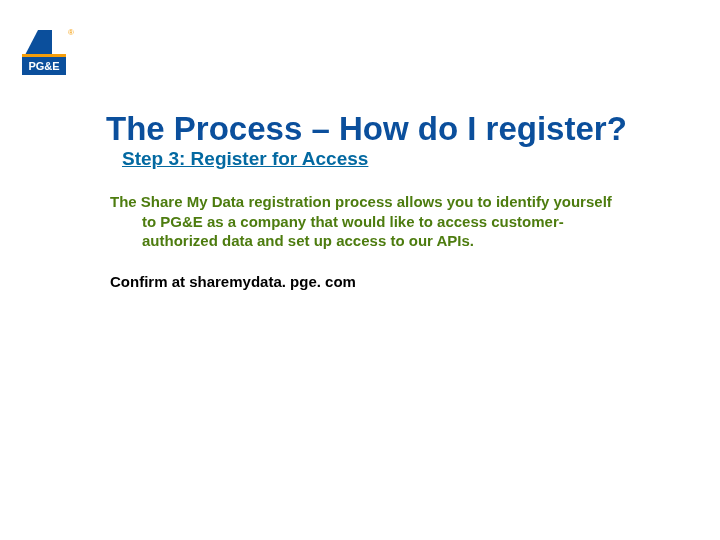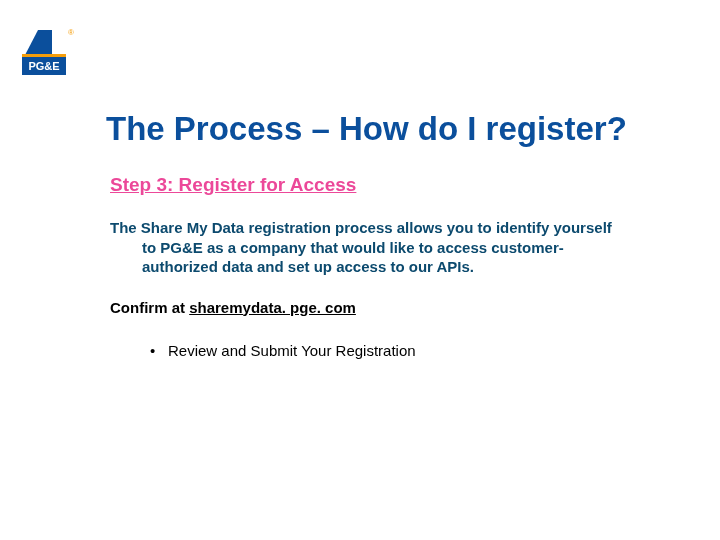--- a/index.html
+++ b/index.html
@@ -26,52 +26,50 @@
   .content {
     position: absolute;
     top: 110px;
     left: 106px;
     right: 40px;
   }
   .title {
     color: #0b4f9c;
     font-size: 33px;
     font-weight: bold;
-    margin-bottom: 26px;
   }
   .subtitle {
-    color: #ec4899;
+    color: #0369a1;
     font-size: 19px;
     font-weight: bold;
     text-decoration: underline;
     margin-bottom: 22px;
-    margin-left: 4px;
+    margin-left: 16px;
   }
   .para {
-    color: #0c4a6e;
+    color: #4d7c0f;
     font-size: 15px;
     font-weight: bold;
     line-height: 1.3;
     margin-left: 4px;
     margin-bottom: 22px;
     max-width: 520px;
   }
   .para-indent {
     padding-left: 32px;
     text-indent: -32px;
   }
   .register-line {
     color: #000000;
     font-size: 15px;
     font-weight: bold;
     margin-left: 4px;
     margin-bottom: 26px;
   }
   .register-line .url {
-    text-decoration: underline;
   }
   .bullets {
     list-style: none;
     margin-left: 44px;
   }
   .bullets li {
     color: #000000;
     font-size: 15px;
     margin-bottom: 26px;
     position: relative;
@@ -98,15 +96,14 @@
 </div>
 
 <div class="content">
   <h1 class="title">The Process – How do I register?</h1>
   <h2 class="subtitle">Step 3: Register for Access</h2>
   <p class="para para-indent">The Share My Data registration process allows you to identify yourself to PG&amp;E as a company that would like to access customer-authorized data and set up access to our APIs.</p>
   <p class="register-line">
     <span>Confirm at </span><span class="url">sharemydata. pge. com</span>
   </p>
   <ul class="bullets">
-    <li>Review and Submit Your Registration</li>
   </ul>
 </div>
 
 </body></html>

